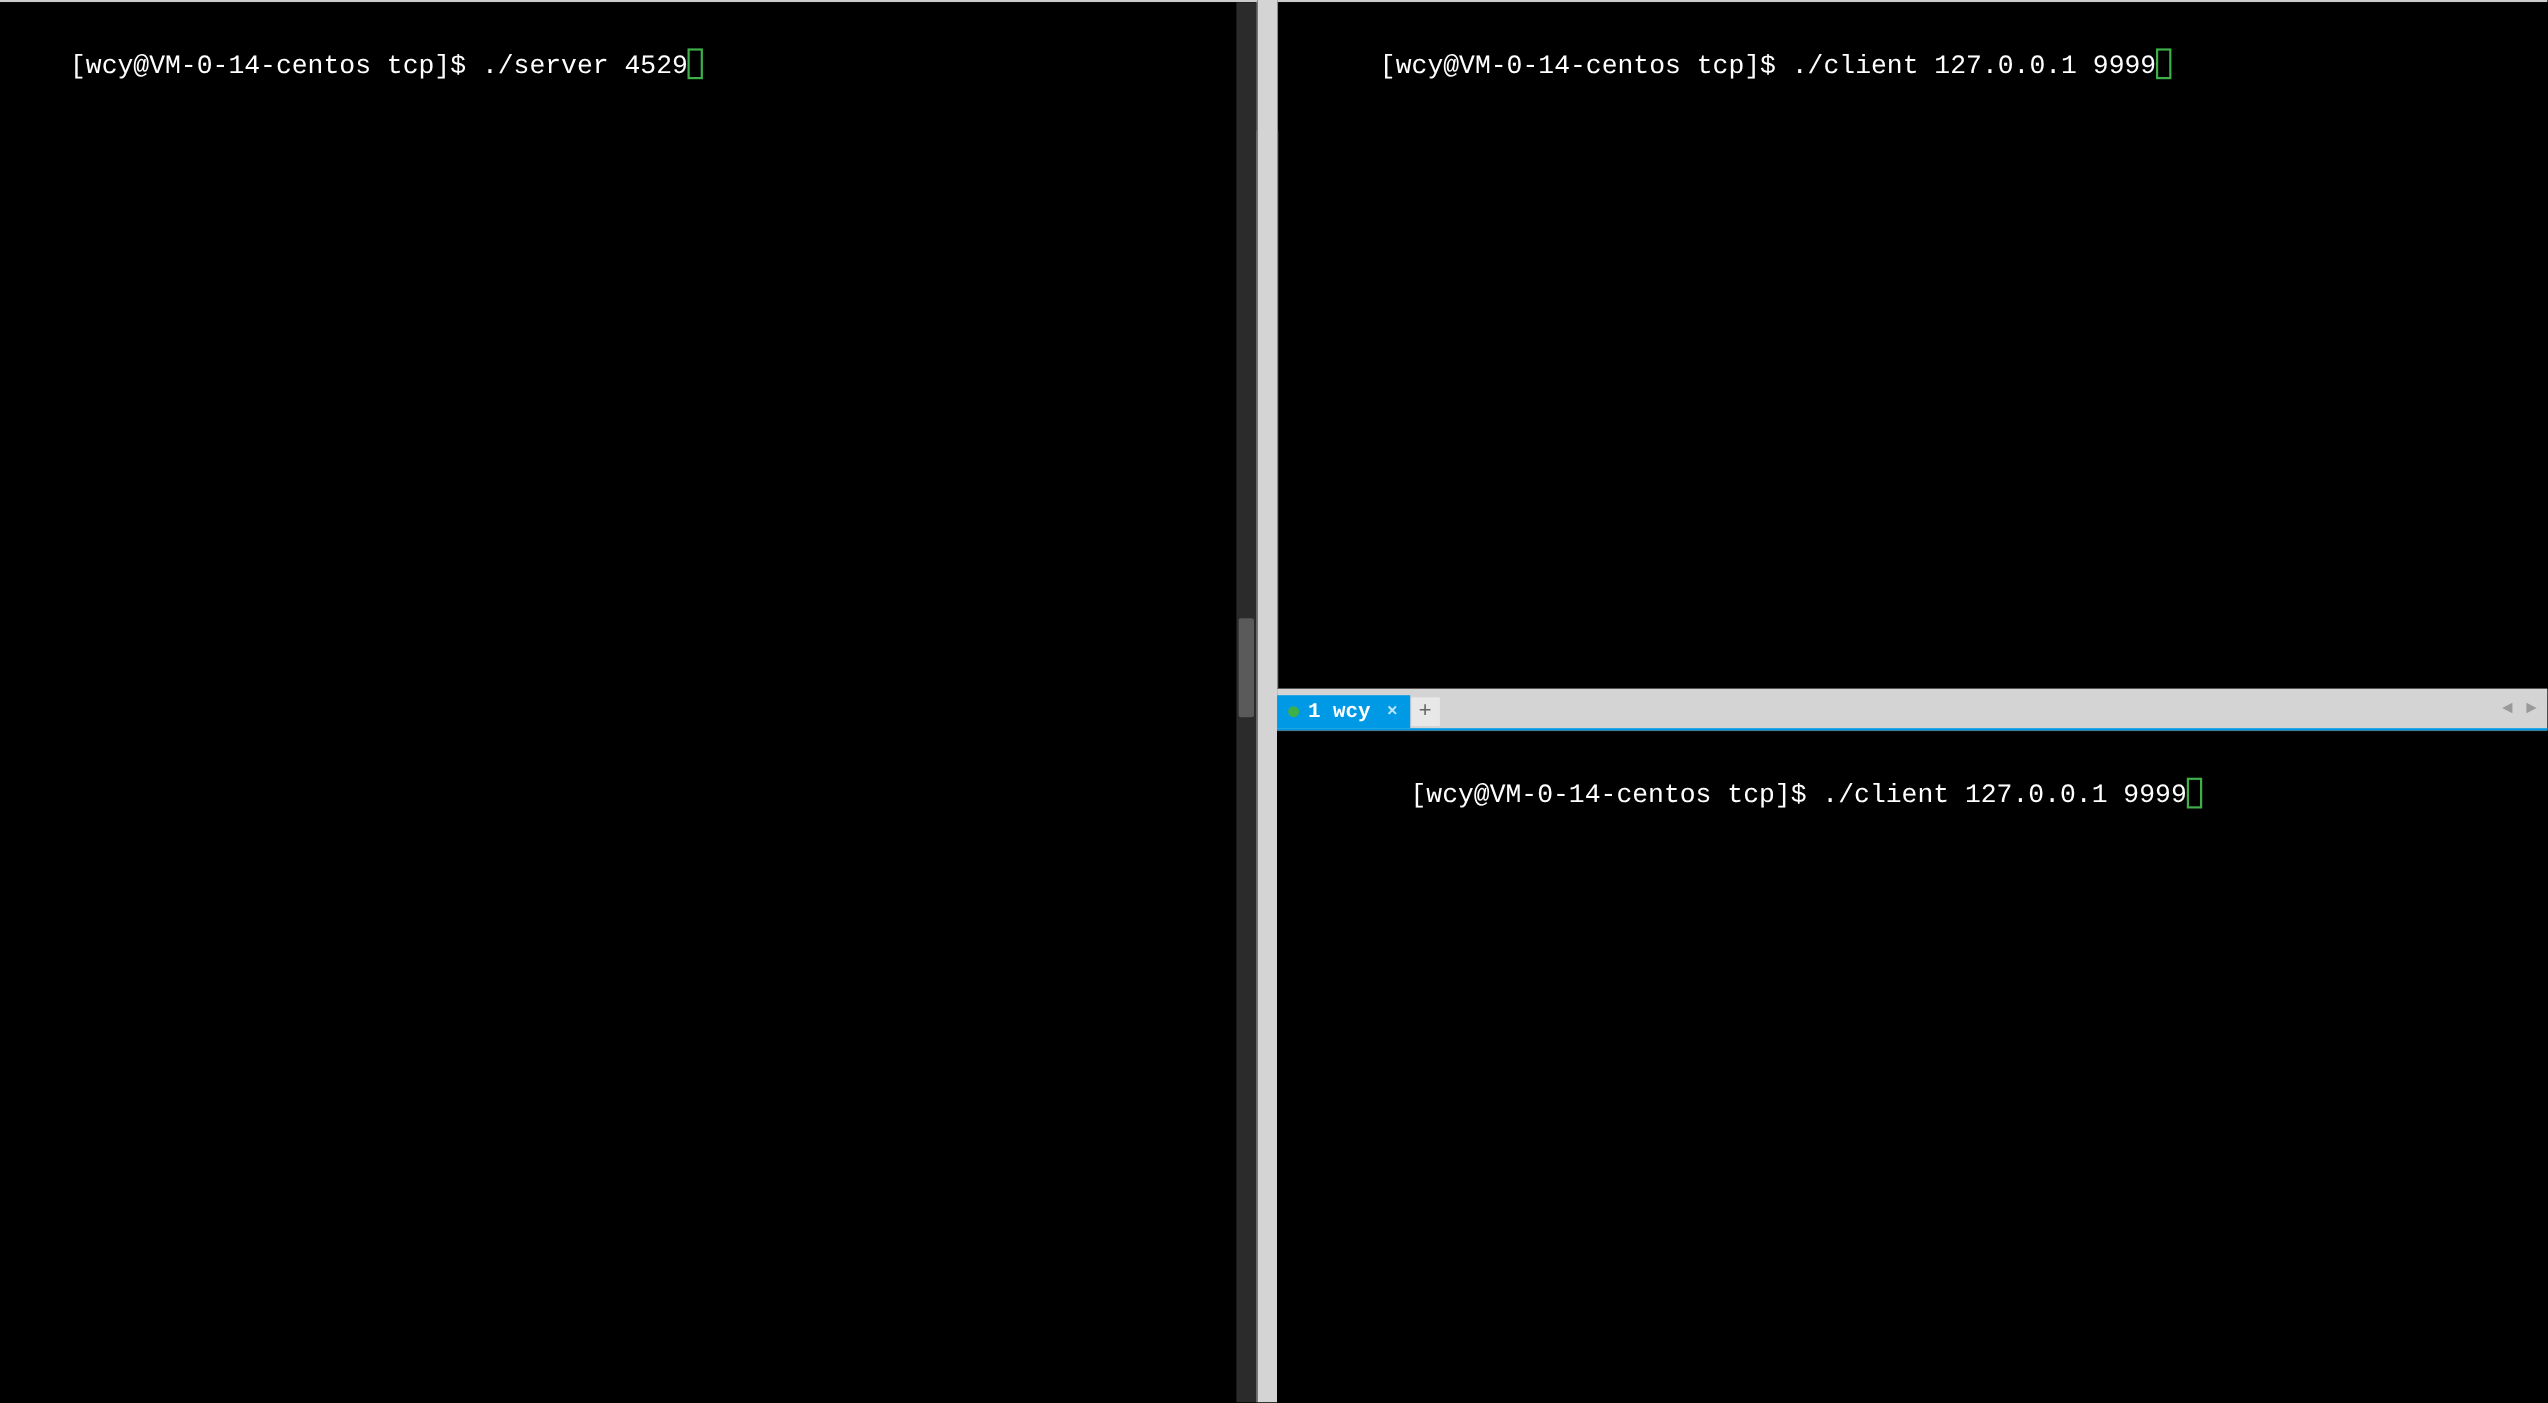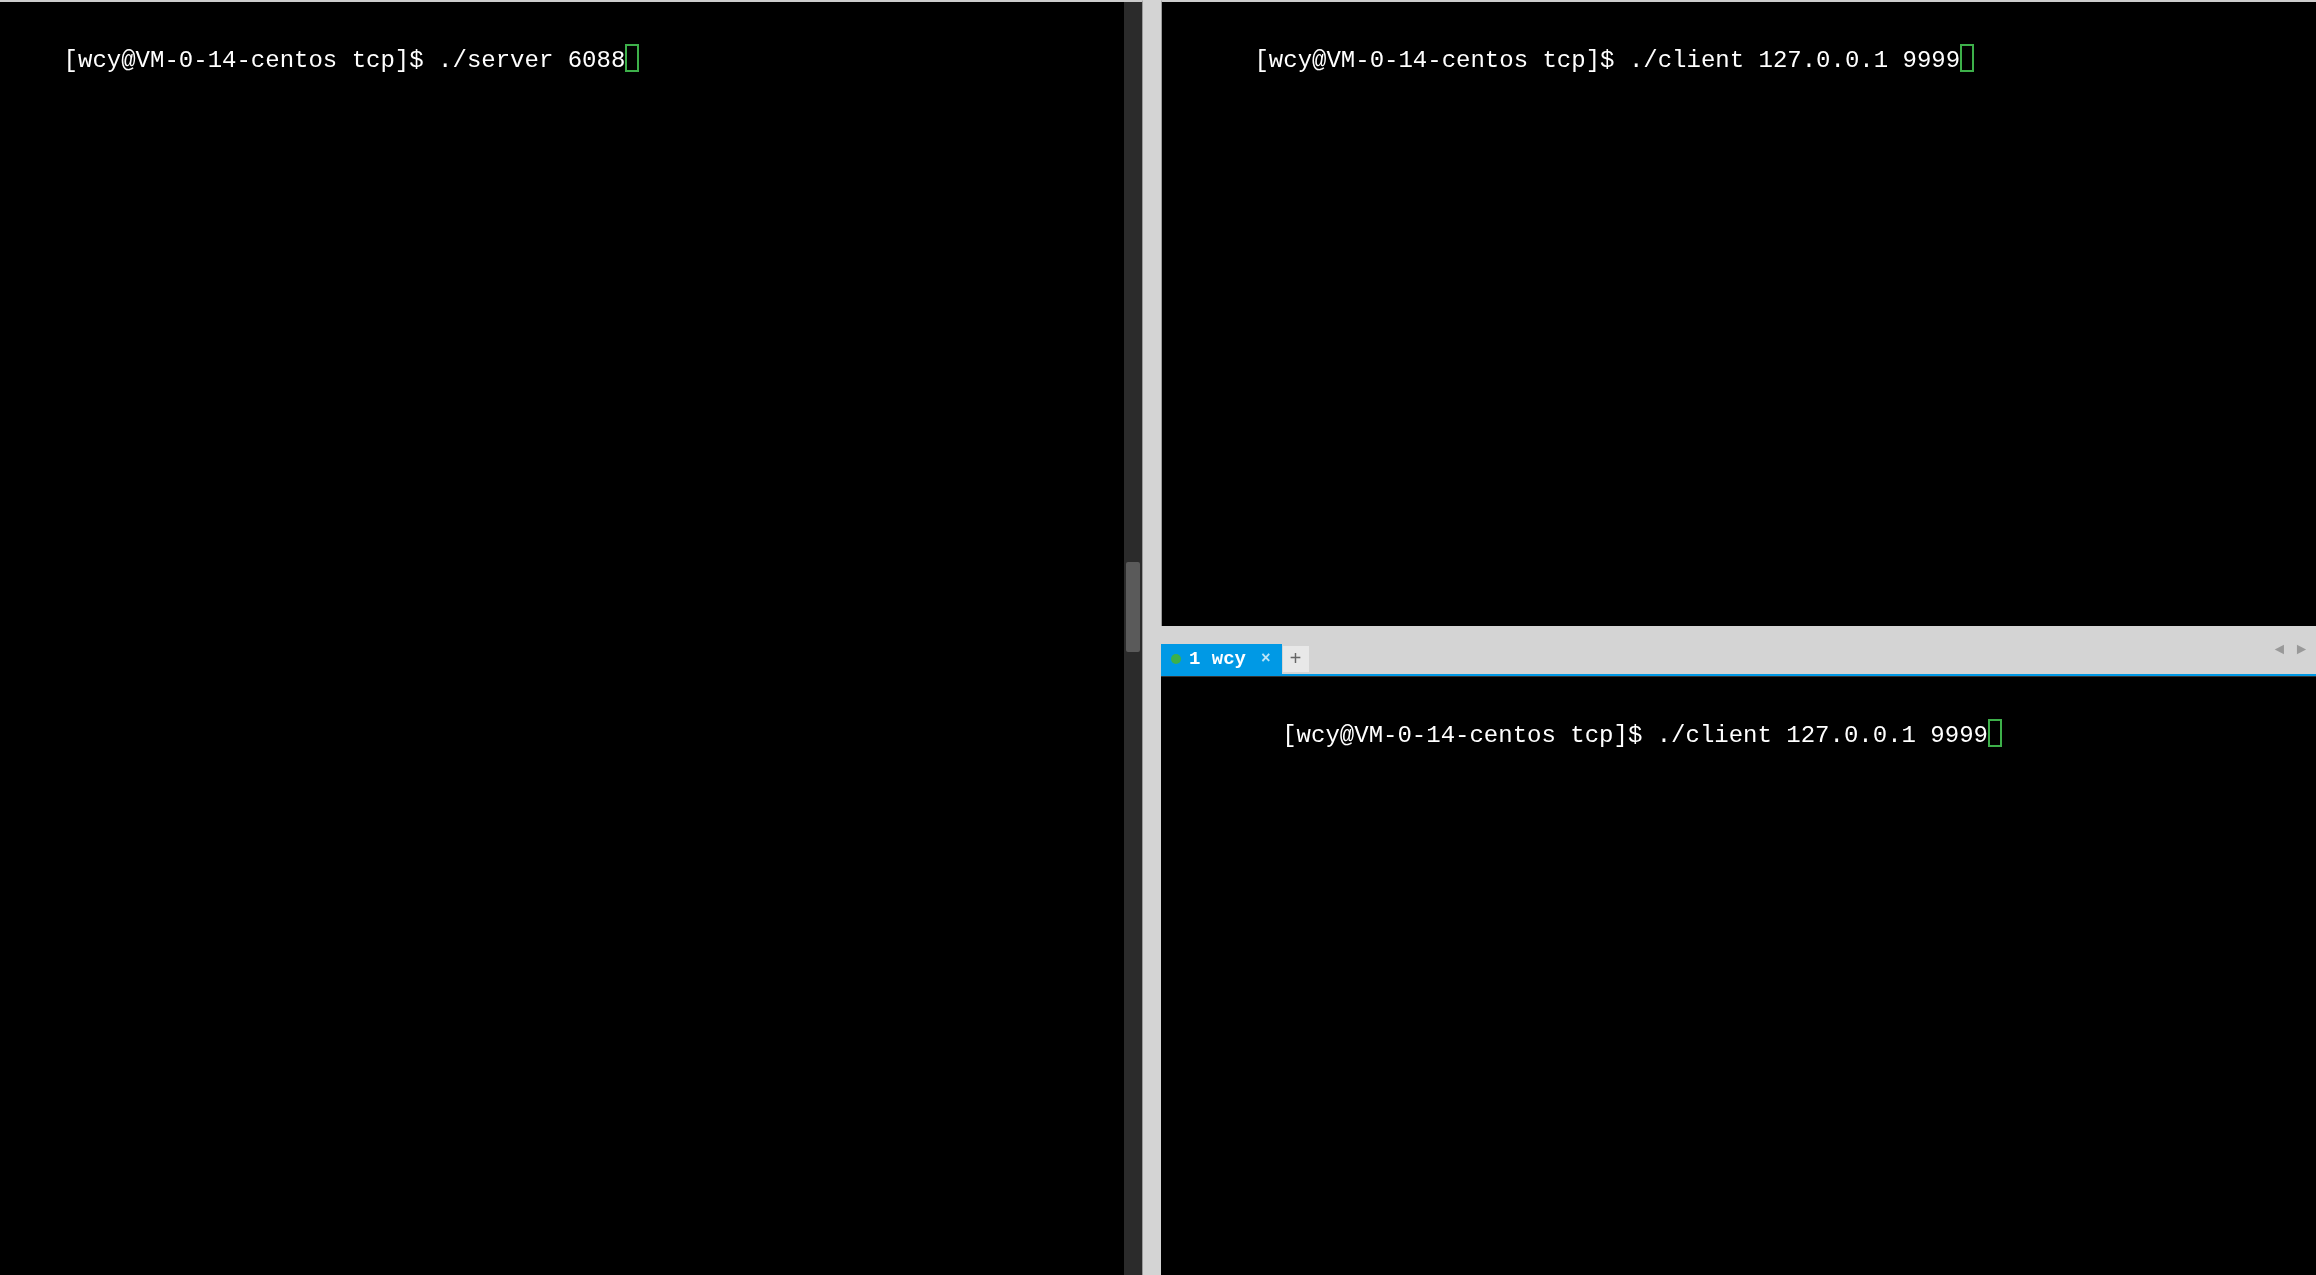--- a/index.html
+++ b/index.html
@@ -38,21 +38,21 @@
       border-left: 1px solid #999;
       position: relative;
     }
     .right-bottom {
       flex: 1;
       background: #000;
       display: flex;
       flex-direction: column;
     }
     .tab-bar {
-      height: 50px;
+      height: 38px;
       background: #d4d4d4;
       display: flex;
       align-items: flex-end;
       border-bottom: 2px solid #0099e5;
       position: relative;
     }
     .tab {
       height: 30px;
       background: #0099e5;
       color: #fff;
@@ -144,21 +144,21 @@
       flex: 1;
       background: #000;
       border-top: 1px solid #333;
     }
   </style>
 </head>
 <body>
 
 <div class="left-pane">
   <div class="terminal-content">
-    <span class="prompt-line"><span>[wcy@VM-0-14-centos tcp]$ </span><span>./server 6088</span><span class="cursor-box"></span></span>
+    <span class="prompt-line"><span>[wcy@VM-0-14-centos tcp]$ </span><span>./server 4529</span><span class="cursor-box"></span></span>
   </div>
   <div class="scrollbar">
     <div class="scrollbar-thumb" style="top: 560px; height: 90px;"></div>
   </div>
 </div>
 
 <div class="divider-vertical"></div>
 
 <div class="right-pane">
   <div class="right-top">

